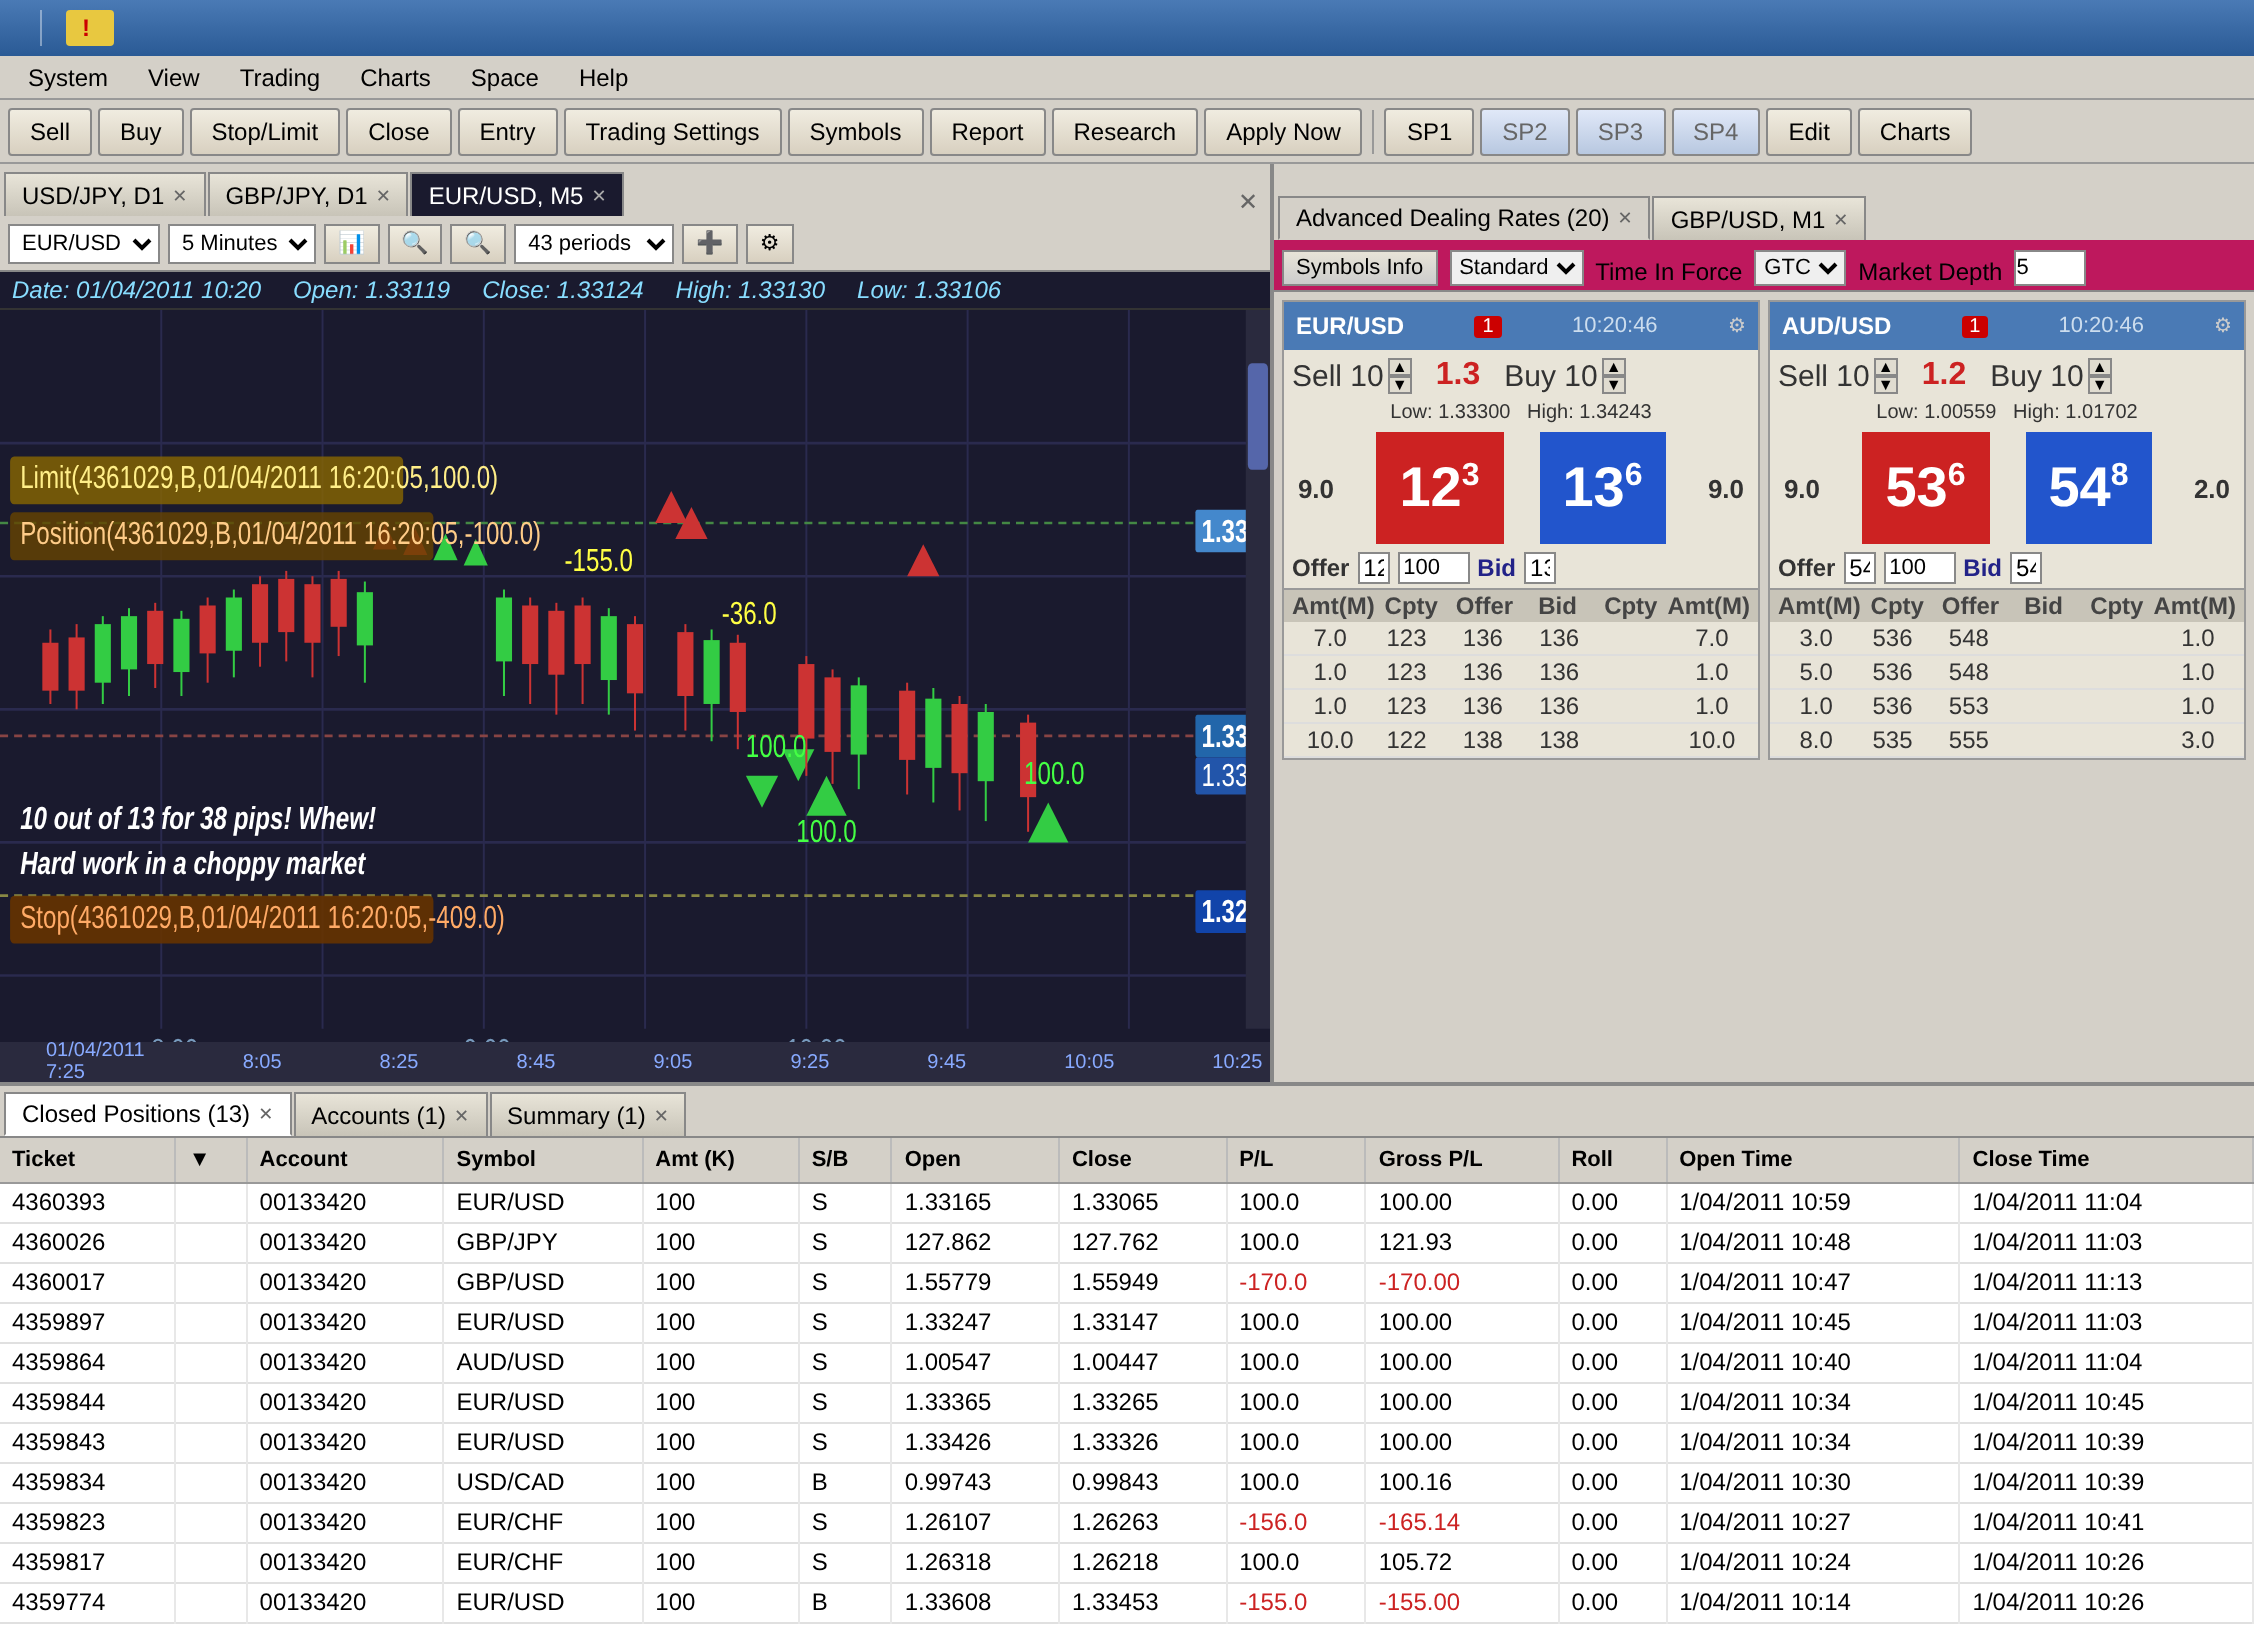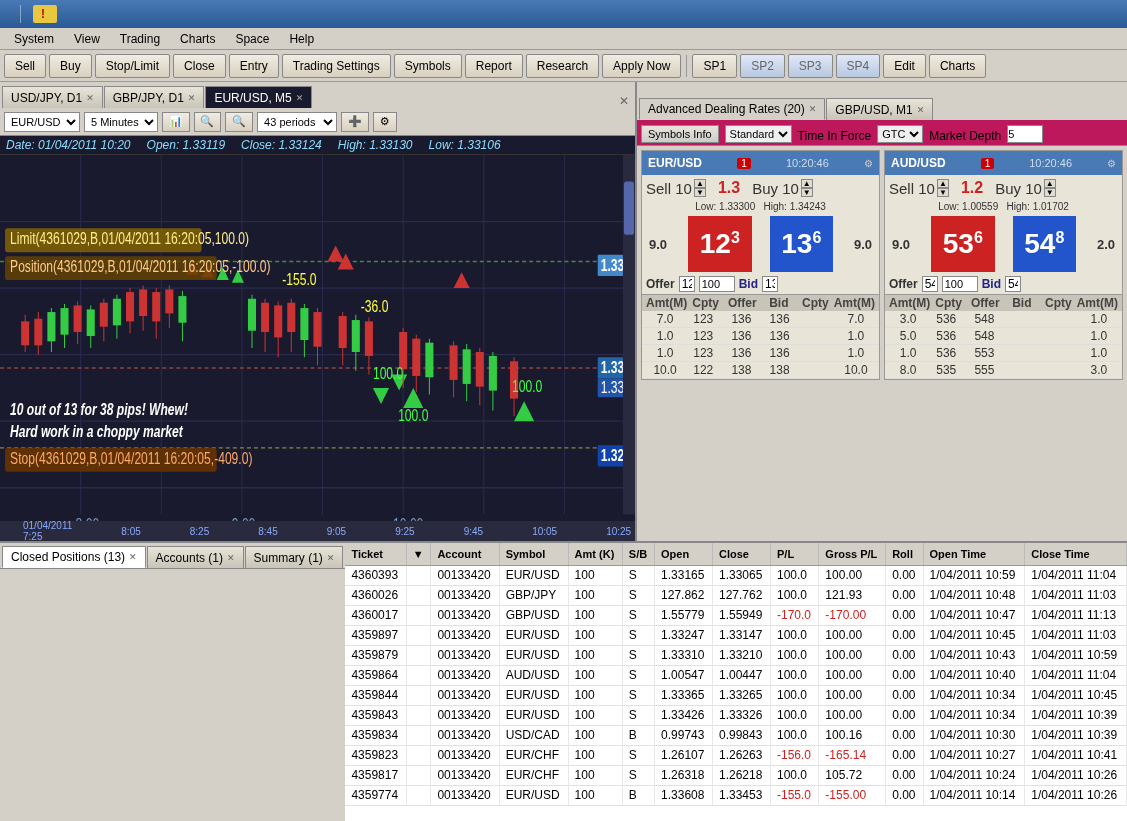--- a/index.html
+++ b/index.html
@@ -320,21 +320,21 @@
       border-bottom: 1px solid #ddd;
     }
     .depth-row span { flex: 1; text-align: center; color: #333; }
 
     
     #bottom-panel {
       height: 280px;
       background: #d4d0c8;
       border-top: 2px solid #888;
       display: flex;
-      flex-direction: row;
+      flex-direction: column;
     }
 
     .pos-tabs {
       background: #d4d0c8;
       display: flex;
       align-items: flex-end;
       padding: 2px 2px 0 2px;
       gap: 1px;
       height: 26px;
       border-bottom: 1px solid #888;
@@ -972,35 +972,20 @@
             <td>EUR/USD</td>
             <td>100</td>
             <td>S</td>
             <td>1.33247</td>
             <td>1.33147</td>
             <td>100.0</td>
             <td>100.00</td>
             <td>0.00</td>
             <td>1/04/2011 10:45</td>
             <td>1/04/2011 11:03</td>
-          </tr>
-          <tr>
-            <td>4359879</td>
-            <td></td>
-            <td>00133420</td>
-            <td>EUR/USD</td>
-            <td>100</td>
-            <td>S</td>
-            <td>1.33310</td>
-            <td>1.33210</td>
-            <td>100.0</td>
-            <td>100.00</td>
-            <td>0.00</td>
-            <td>1/04/2011 10:43</td>
-            <td>1/04/2011 10:59</td>
           </tr>
           <tr>
             <td>4359864</td>
             <td></td>
             <td>00133420</td>
             <td>AUD/USD</td>
             <td>100</td>
             <td>S</td>
             <td>1.00547</td>
             <td>1.00447</td>

